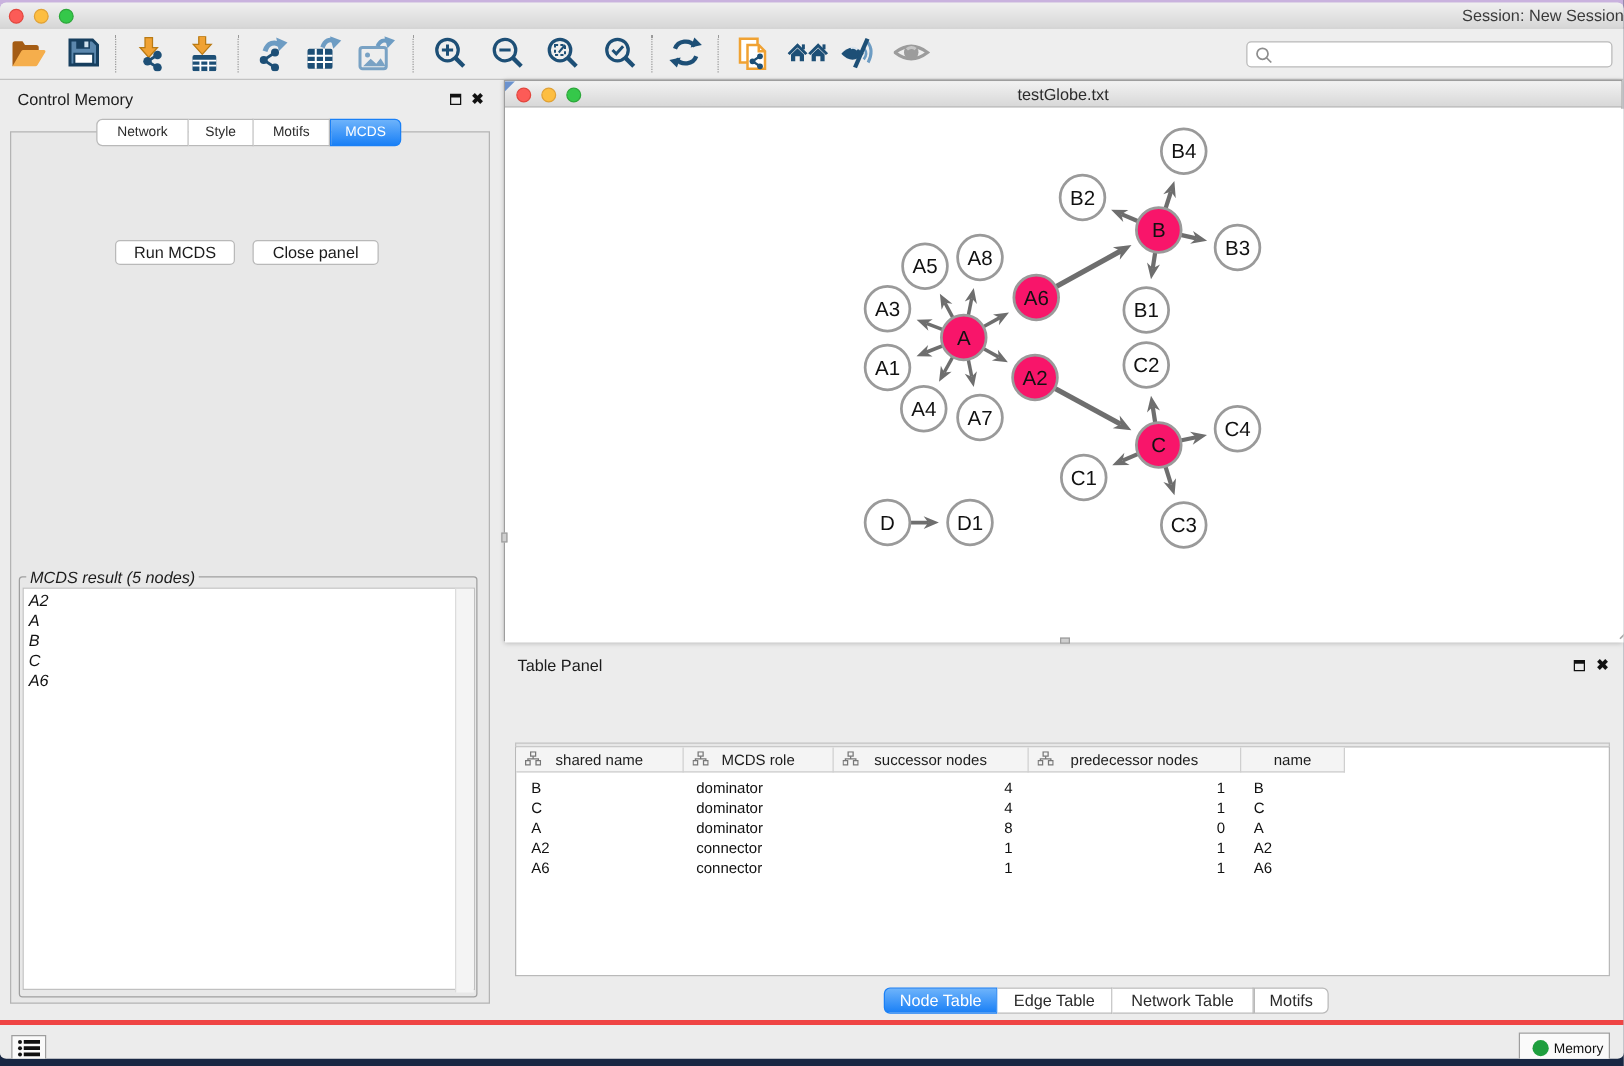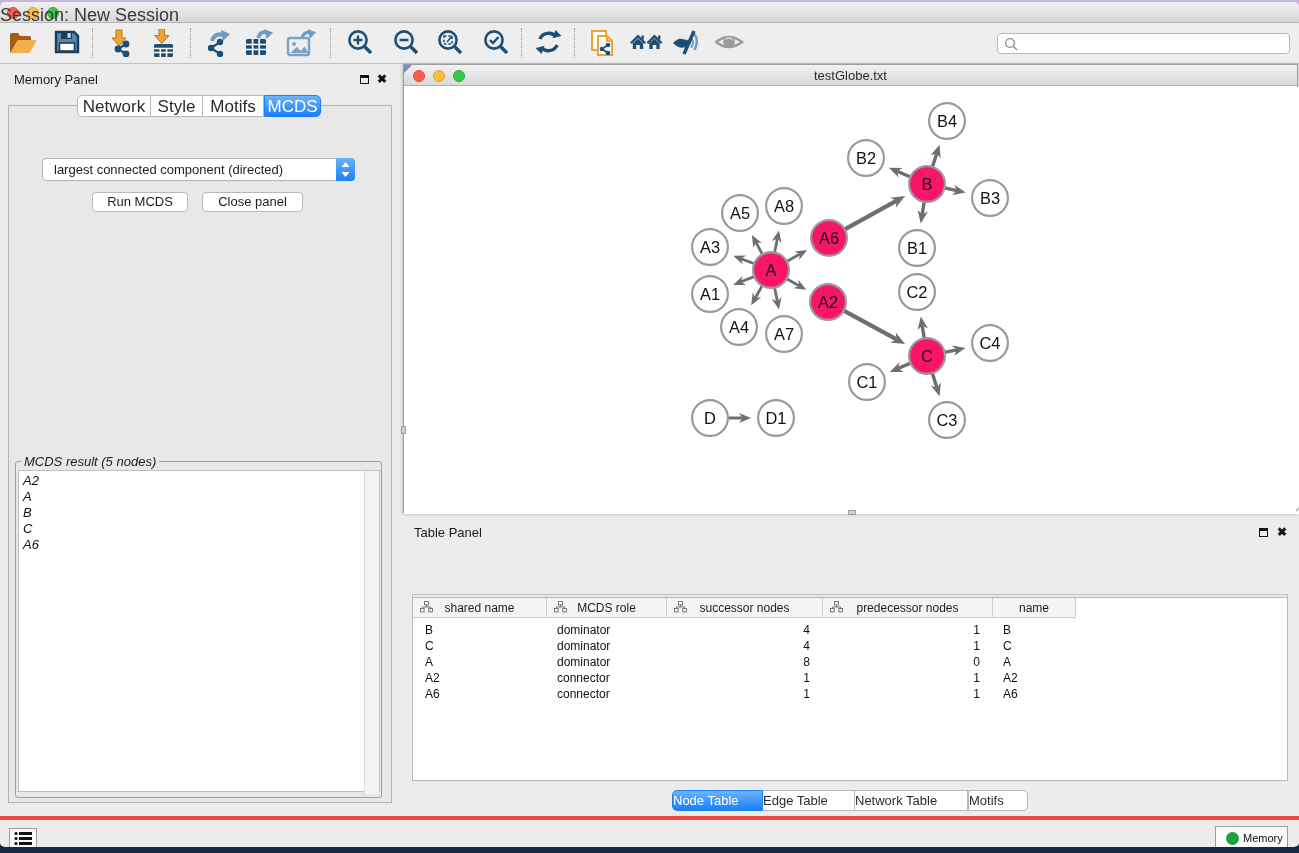--- a/index.html
+++ b/index.html
@@ -1,27 +1,27 @@
 <!DOCTYPE html>
 <html><head><meta charset="utf-8"><style>
 * { margin:0; padding:0; box-sizing:border-box; }
 html,body { width:1299px; height:853px; overflow:hidden; font-family:"Liberation Sans",sans-serif; }
 body { background:#182743; position:relative; }
 .app { position:absolute; left:0; top:2px; width:1299px; height:845px; background:#ececec; border-radius:5px 5px 5px 5px; overflow:hidden; }
 .titlebar { position:absolute; left:0; top:0; width:1299px; height:21px; background:linear-gradient(#f0f0f0,#d7d7d7); border-bottom:1px solid #b5b5b5; border-radius:5px 5px 0 0; }
-.titlebar .t { position:absolute; left:0; right:0; top:3px; text-align:left; font-size:18px; color:#3a3a3a; }
+.titlebar .t { position:absolute; left:0; right:0; top:3px; text-align:right; font-size:13px; color:#3a3a3a; }
 .toolbar { position:absolute; left:0; top:21px; width:1299px; height:41px; background:#eeeeee; border-bottom:1px solid #c2c2c2; }
 .tsep { position:absolute; top:5px; width:1px; height:30px; border-left:1px dotted #9a9a9a; }
 .search { position:absolute; left:997px; top:10px; width:293px; height:21px; background:#fff; border:1px solid #b9b9b9; border-radius:4px; }
 .content { position:absolute; left:0; top:62px; width:1299px; height:752px; background:#ececec; }
 .cp-title { position:absolute; left:14px; top:8px; font-size:13px; color:#1c1c1c; }
 .wbtn { position:absolute; top:11px; width:9px; height:9px; border:1.5px solid #111; border-top-width:3px; }
 .xbtn { position:absolute; top:8px; font-size:12px; font-weight:bold; color:#111; }
 .tabs { position:absolute; top:31px; height:22px; }
-.tab { position:absolute; top:0; height:22px; background:#fff; border:1px solid #b9b9b9; font-size:17px; color:#2b2b2b; text-align:center; line-height:21px; }
+.tab { position:absolute; top:0; height:22px; background:#fff; border:1px solid #b9b9b9; font-size:11px; color:#2b2b2b; text-align:center; line-height:21px; }
 .tab.sel { background:linear-gradient(#6db3fb,#1a80f6); color:#fff; border-color:#1a80f6; }
 .cpanel { position:absolute; left:8px; top:41px; width:384px; height:698px; border:1px solid #b4b4b4; background:#e8e8e8; }
 .combo { position:absolute; left:42px; top:94px; width:313px; height:23px; background:#fff; border:1px solid #b3b3b3; border-radius:4px; font-size:13px; color:#1c1c1c; line-height:21px; padding-left:11px; }
 .combo .arr { position:absolute; right:-1px; top:-1px; width:19px; height:23px; background:linear-gradient(#68b1fb,#1f80f2); border-radius:0 4px 4px 0; }
 .btn { position:absolute; top:128px; height:20px; background:#fff; border:1px solid #b9b9b9; border-radius:4px; font-size:13px; color:#1c1c1c; text-align:center; line-height:18px; }
 .fieldset { position:absolute; left:15px; top:397px; width:367px; height:337px; border:1px solid #9f9f9f; border-radius:3px;font-style:italic; }
 .fieldset .legend { position:absolute; left:5px; top:-8px; background:#e8e8e8; padding:0 3px; font-size:13px; color:#1c1c1c; }
 .mlist { position:absolute; left:2px; top:8px; width:362px; height:322px; background:#fff; border:1px solid #c0c0c0; font-size:13px; color:#111; padding:2px 0 0 4px; line-height:16px; }
 .mscroll { position:absolute; right:0px; top:0px; width:15px; height:323px; background:#f4f4f4; border-left:1px solid #dcdcdc; }
 .iwin { position:absolute; left:403px; top:0px; width:895px; height:449px; background:#fff; border:1px solid #9e9e9e; box-shadow:0 1px 4px rgba(0,0,0,0.25);padding-left:40px; }
@@ -29,21 +29,21 @@
 .iwin .t { position:absolute; left:0; right:0; top:3px; text-align:center; font-size:13px; color:#2b2b2b; }
 .tp-title { position:absolute; left:414px; top:461px; font-size:13px; color:#1c1c1c; }
 .tptb { position:absolute; left:412px; top:487px; width:876px; height:38px; background:#e7e7e7; border:1px solid #c3c3c3;margin-top:43px; }
 .ttable { position:absolute; left:412px; top:533px; width:876px; height:184px; background:#fff; border:1px solid #b9b9b9; }
 .thead { position:absolute; left:413px; top:534px; height:20px; background:#f4f4f4; border-bottom:1px solid #cccccc; font-size:12px; color:#1c1c1c; }
 .th { position:absolute; top:0; height:20px; line-height:20px; text-align:center; border-right:1px solid #cfcfcf; }
 .th i { position:absolute; left:7px; top:3px; font-style:normal; }
 .trow { position:absolute; height:16px; font-size:12px; color:#111; }
 .trow span { position:absolute; line-height:16px; }
 .btabs { position:absolute; top:726px; height:21px; font-size:13px; }
-.btab { position:absolute; height:21px; line-height:20px; text-align:left; background:#fff; border:1px solid #b9b9b9; color:#2b2b2b; }
+.btab { position:absolute; height:21px; line-height:20px; text-align:center; background:#fff; border:1px solid #b9b9b9; color:#2b2b2b;margin-left:35px; }
 .btab.sel { background:linear-gradient(#6db3fb,#1a80f6); color:#fff; border-color:#1a80f6; }
 .statusbar { position:absolute; left:0; top:814px; width:1299px; height:30px; background:#ececec; border-top:4px solid #ef4444; }
 .lbtn { position:absolute; left:9px; top:8px; width:28px; height:20px; background:#fafafa; border:1px solid #9e9e9e; text-align:center; padding-top:2px; }
 .membtn { position:absolute; left:1215px; top:6px; width:73px; height:23px; background:#fafafa; border:1px solid #9e9e9e; font-size:11px; color:#111; }
 </style></head>
 <body>
 <div style="position:absolute;left:0;top:0;width:1299px;height:12px;background:#c9b2de"></div>
 <div class="app">
   <div class="titlebar">
       <div style="position:absolute;left:7px;top:5px;width:12px;height:12px;border-radius:50%;background:#fc5b57;border:1px solid #e2463d;box-sizing:border-box"></div>
@@ -172,35 +172,29 @@
         </svg></div>
       <div class="search">
         <svg width="14" height="14" viewBox="0 0 14 14" style="position:absolute;left:6px;top:3px">
           <circle cx="6" cy="6" r="4.4" fill="none" stroke="#8e8e8e" stroke-width="1.4"></circle>
           <line x1="9.2" y1="9.2" x2="13" y2="13" stroke="#8e8e8e" stroke-width="1.4"></line>
         </svg>
       </div>
     </div>
   <div class="content">
 
-    <div class="cp-title">Memory Panel</div>
+    <div class="cp-title">Control Memory</div>
     <div class="wbtn" style="left:360px"></div>
     <div class="xbtn" style="left:377px">✖</div>
     <div class="cpanel"></div>
     <div class="tabs">
       <div class="tab" style="left:77px;width:74px;border-radius:5px 0 0 5px">Network</div>
       <div class="tab" style="left:151px;width:52px;border-left:none">Style</div>
       <div class="tab" style="left:203px;width:61px;border-left:none">Motifs</div>
       <div class="tab sel" style="left:264px;width:57px;border-radius:0 5px 5px 0">MCDS</div>
-    </div>
-    <div class="combo">largest connected component (directed)
-      <div class="arr"><svg width="19" height="23" viewBox="0 0 19 23">
-        <path d="M9.5 4 l4 5 h-8 z" fill="#fff"></path>
-            <path d="M9.5 19 l4 -5 h-8 z" fill="#fff"></path>
-          </svg></div>
     </div>
     <div class="btn" style="left:92px;width:96px">Run MCDS</div>
     <div class="btn" style="left:202px;width:101px">Close panel</div>
     <div class="fieldset">
       <div class="legend">MCDS result (5 nodes)</div>
       <div class="mlist">A2<br>A<br>B<br>C<br>A6<div class="mscroll"></div></div>
     </div>
 
     <div class="iwin">
       <div class="bar">

